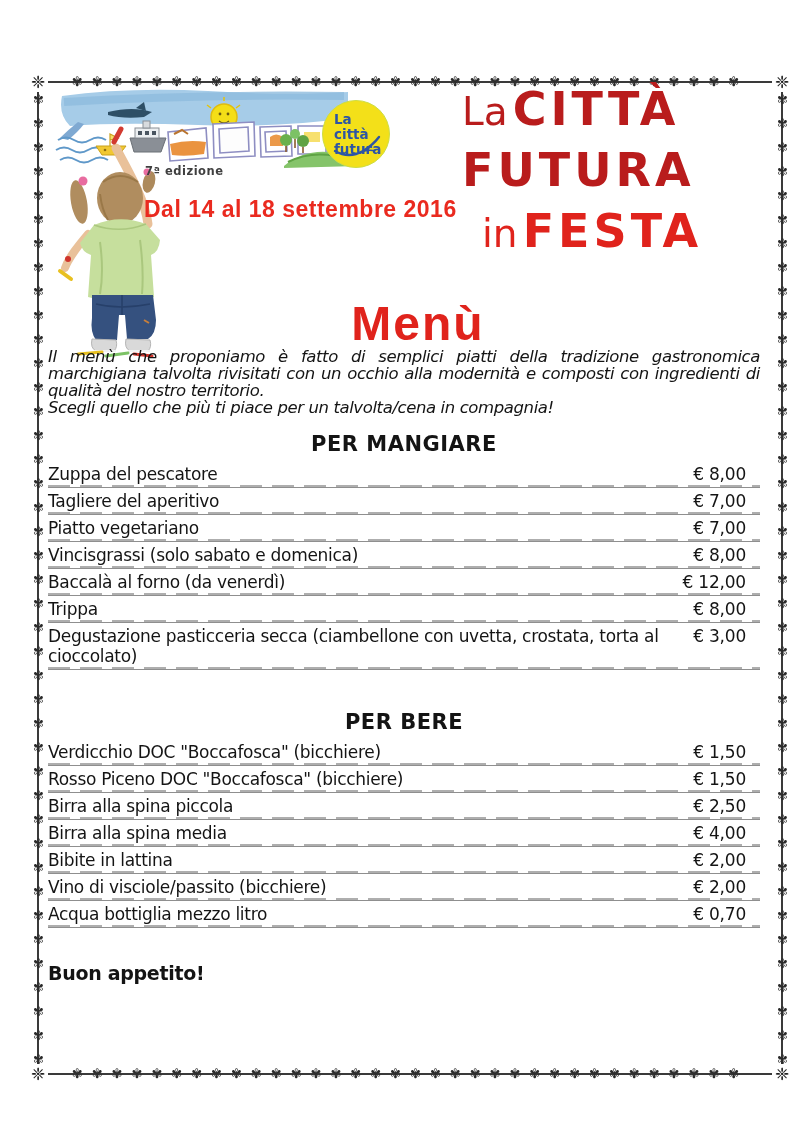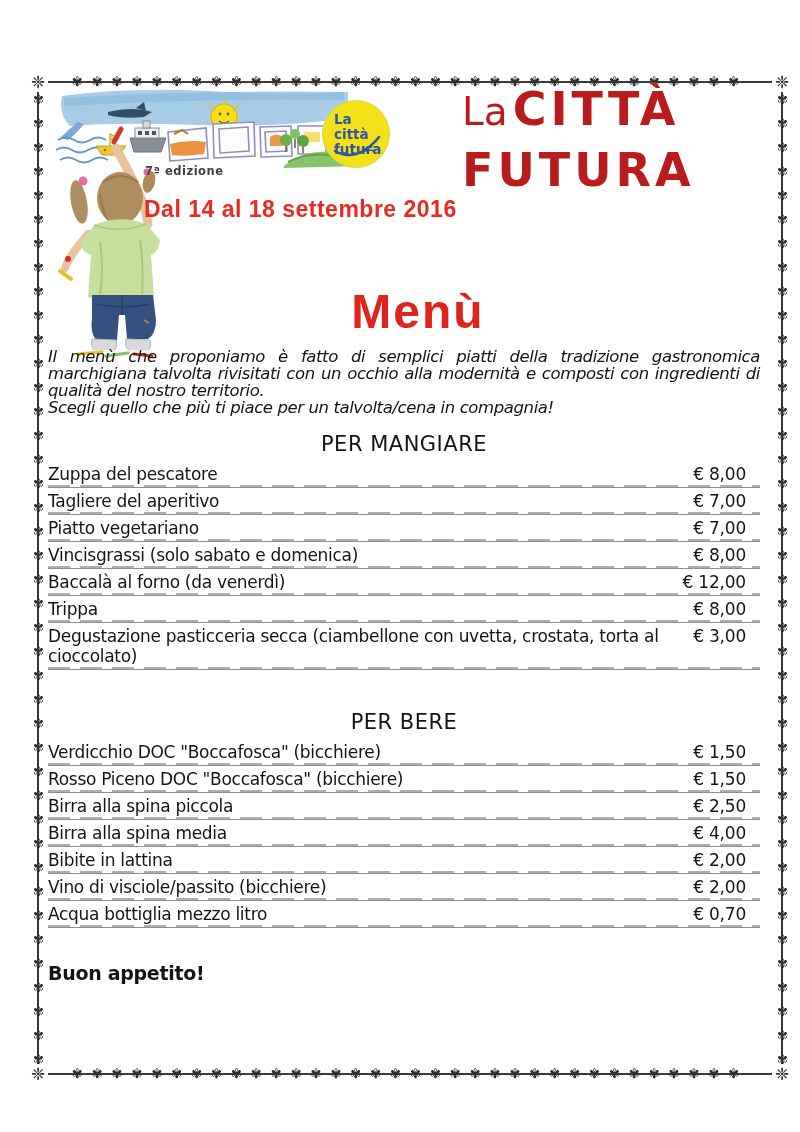--- a/index.html
+++ b/index.html
@@ -33,28 +33,28 @@
   .edition { position:absolute; left:145px; top:164px; font-size:11.5px; font-weight:bold; color:#3f3f3f; letter-spacing:0.5px; }
   .date-banner { position:absolute; left:144px; top:196px; font-family:"Liberation Sans", sans-serif;
                  font-size:23px; font-weight:bold; color:#ea2a1f; letter-spacing:0.5px; }
 
   .title-block { position:absolute; left:462px; top:84px; line-height:50px; font-family:"DejaVu Sans", sans-serif; }
   .title-block .reg { font-size:39px; font-weight:normal; }
   .title-block .big { font-size:46px; font-weight:bold; letter-spacing:4px; }
   .blue { color:#b91c1c; } .red { color:#e0231c; }
   .t-line3 { padding-left:20px; }
 
-  .menu-title { position:absolute; left:48px; top:284px; width:712px; text-align:center; transform:translateX(14px);
+  .menu-title { position:absolute; left:48px; top:296px; width:712px; text-align:center; transform:translateX(14px);
                 font-family:"Liberation Sans", sans-serif; font-size:48px; font-weight:900; color:#e0231c; letter-spacing:2px; }
 
   
   .content { position:absolute; left:48px; top:348px; width:712px; }
   .intro { font-style:italic; font-size:16.5px; letter-spacing:-0.4px; line-height:17px; text-align:justify; }
   .intro.last { text-align:left; }
-  .sec-heading { text-align:center; font-size:21px; font-weight:normal; letter-spacing:0.5px; margin:16px 0 6px 0; }
+  .sec-heading { text-align:center; font-size:21px; font-weight:bold; letter-spacing:0.5px; margin:16px 0 6px 0; }
   .sec-heading.bere { margin-top:40px; }
   .mrow { margin-bottom:1px; }
   .mrow-inner { display:flex; align-items:flex-start; padding-top:2px; }
   .mi-name { flex:1 1 auto; font-size:17px; letter-spacing:-0.3px; line-height:20px; }
   .mi-price { flex:0 0 auto; font-size:17px; letter-spacing:-0.2px; line-height:20px; white-space:nowrap; padding-right:14px; }
   .mrow-rule { height:4px; border-bottom:1px solid #8f8f8f;
                background-image:repeating-linear-gradient(90deg, #aeaeae 0px, #aeaeae 22px, transparent 22px, transparent 32px);
                background-size:100% 2px; background-repeat:no-repeat; background-position:0 1px; }
   .closing { margin-top:34px; font-size:19px; font-weight:bold; letter-spacing:-0.3px; }
 </style>
@@ -169,20 +169,24 @@
   <div class="date-banner">Dal 14 al 18 settembre 2016</div>
 
   <div class="title-block">
     <div>
       <span class="reg blue">La</span>
       <span class="big blue">CITTÀ</span>
     </div>
     <div>
       <span class="big blue">FUTURA</span>
     </div>
+    <div class="t-line3">
+      <span class="reg red">in</span>
+      <span class="big red">FESTA</span>
+    </div>
   </div>
 
   <div class="menu-title">Menù</div>
 
   <div class="content">
     <p class="intro">Il menù che proponiamo è fatto di semplici piatti della tradizione gastronomica marchigiana talvolta rivisitati con un occhio alla modernità e composti con ingredienti di qualità del nostro territorio.</p>
     <p class="intro last">Scegli quello che più ti piace per un talvolta/cena in compagnia!</p>
 
     <div class="sec-heading">PER MANGIARE</div>
 

